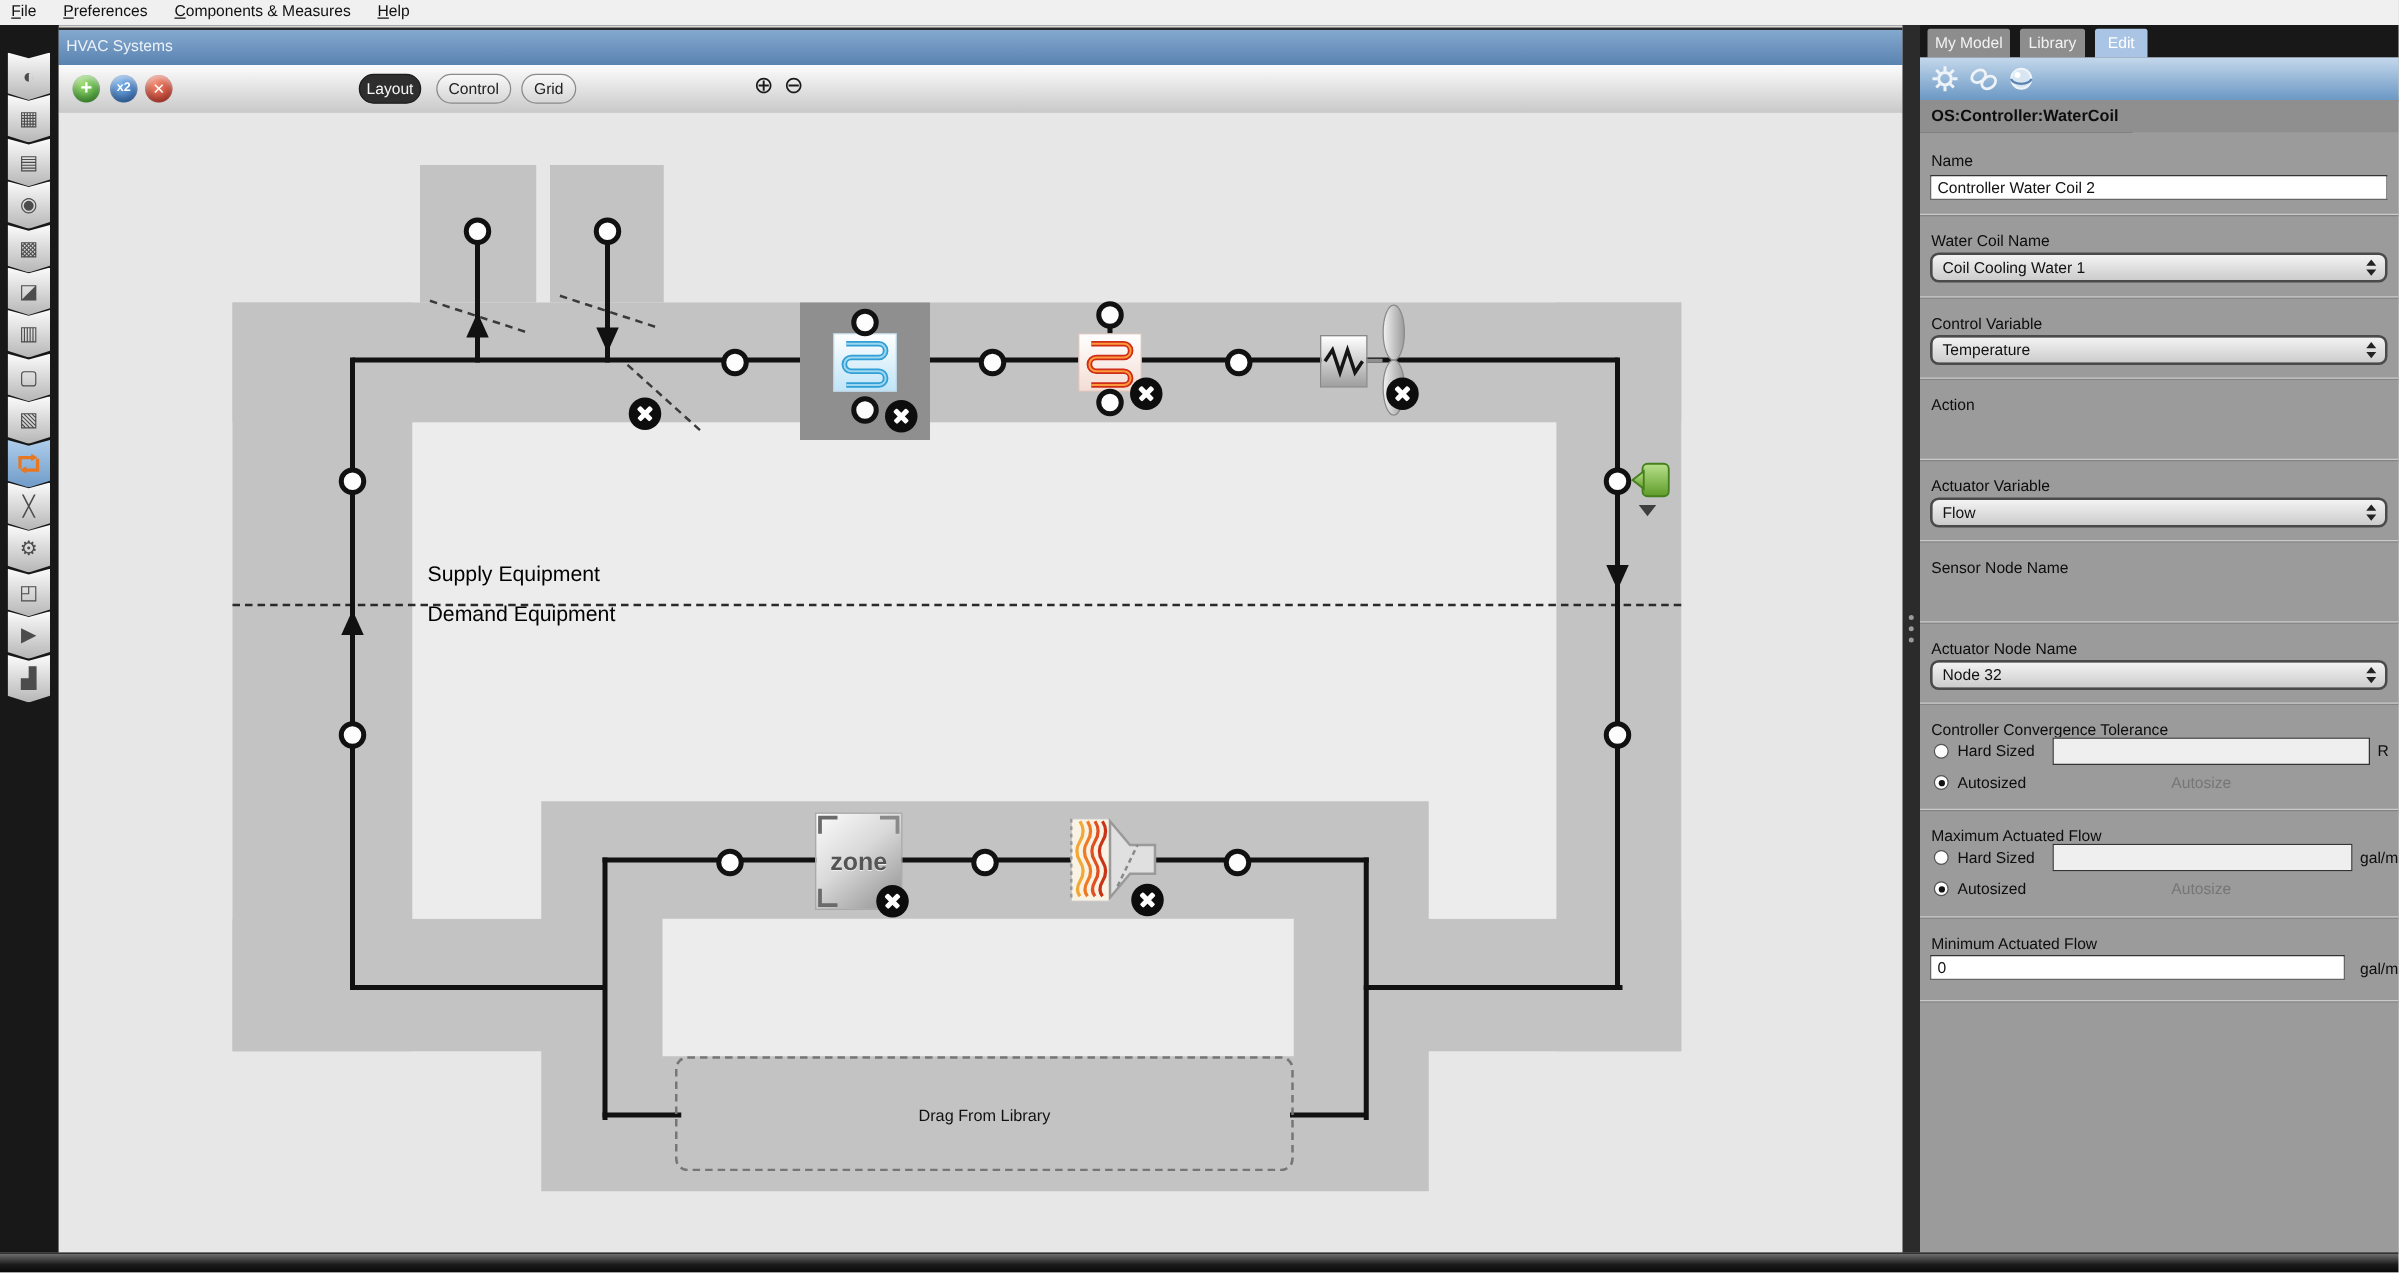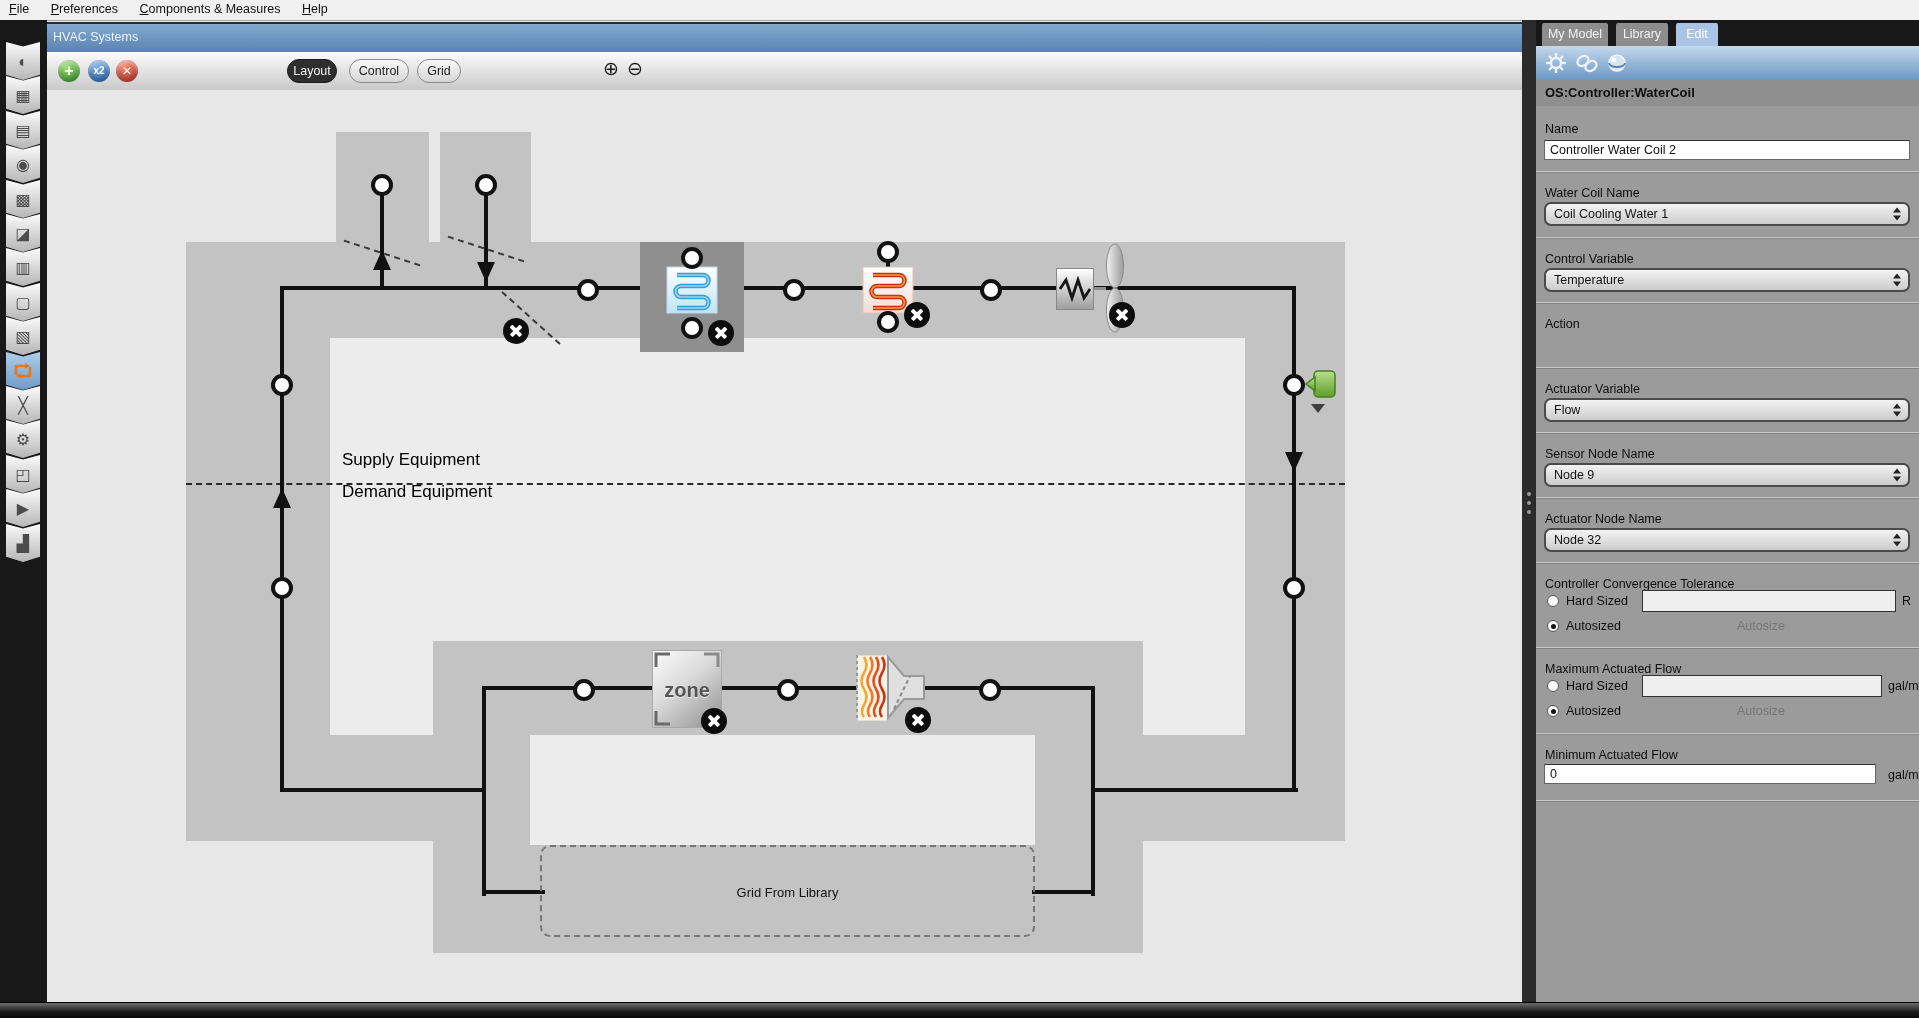--- a/index.html
+++ b/index.html
@@ -294,21 +294,21 @@
       <div class="badge" style="left:661px;top:230px"></div>
       <div class="badge" style="left:857px;top:212px"></div>
       <div class="badge" style="left:1062px;top:212px"></div>
       <div class="badge" style="left:654px;top:618px"></div>
       <div class="badge" style="left:858px;top:617px"></div>
 
       <div class="eq-label" style="left:295px;top:360px">Supply Equipment</div>
       <div class="eq-label" style="left:295px;top:392px">Demand Equipment</div>
 
       <div id="dragbox">
-        <span>Grid From Library</span>
+        <span>Drag From Library</span>
       </div>
     </div>
   </div>
 
   <div id="splitter">
     <i style="top:472px"></i>
       <i style="top:481px"></i>
       <i style="top:490px"></i>
   </div>
 
@@ -378,27 +378,20 @@
       <div class="dd" style="top:292px">
         <span class="dd-text">Flow</span>
         <span class="spin">
             <i class="up"></i>
             <i class="dn"></i>
           </span>
       </div>
       <div class="divider" style="top:326px"></div>
 
       <div class="flabel" style="top:341px">Sensor Node Name</div>
-      <div class="dd" style="top:357px">
-        <span class="dd-text">Node 9</span>
-        <span class="spin">
-            <i class="up"></i>
-            <i class="dn"></i>
-          </span>
-      </div>
       <div class="divider" style="top:391px"></div>
 
       <div class="flabel" style="top:406px">Actuator Node Name</div>
       <div class="dd" style="top:422px">
         <span class="dd-text">Node 32</span>
         <span class="spin">
             <i class="up"></i>
             <i class="dn"></i>
           </span>
       </div>

